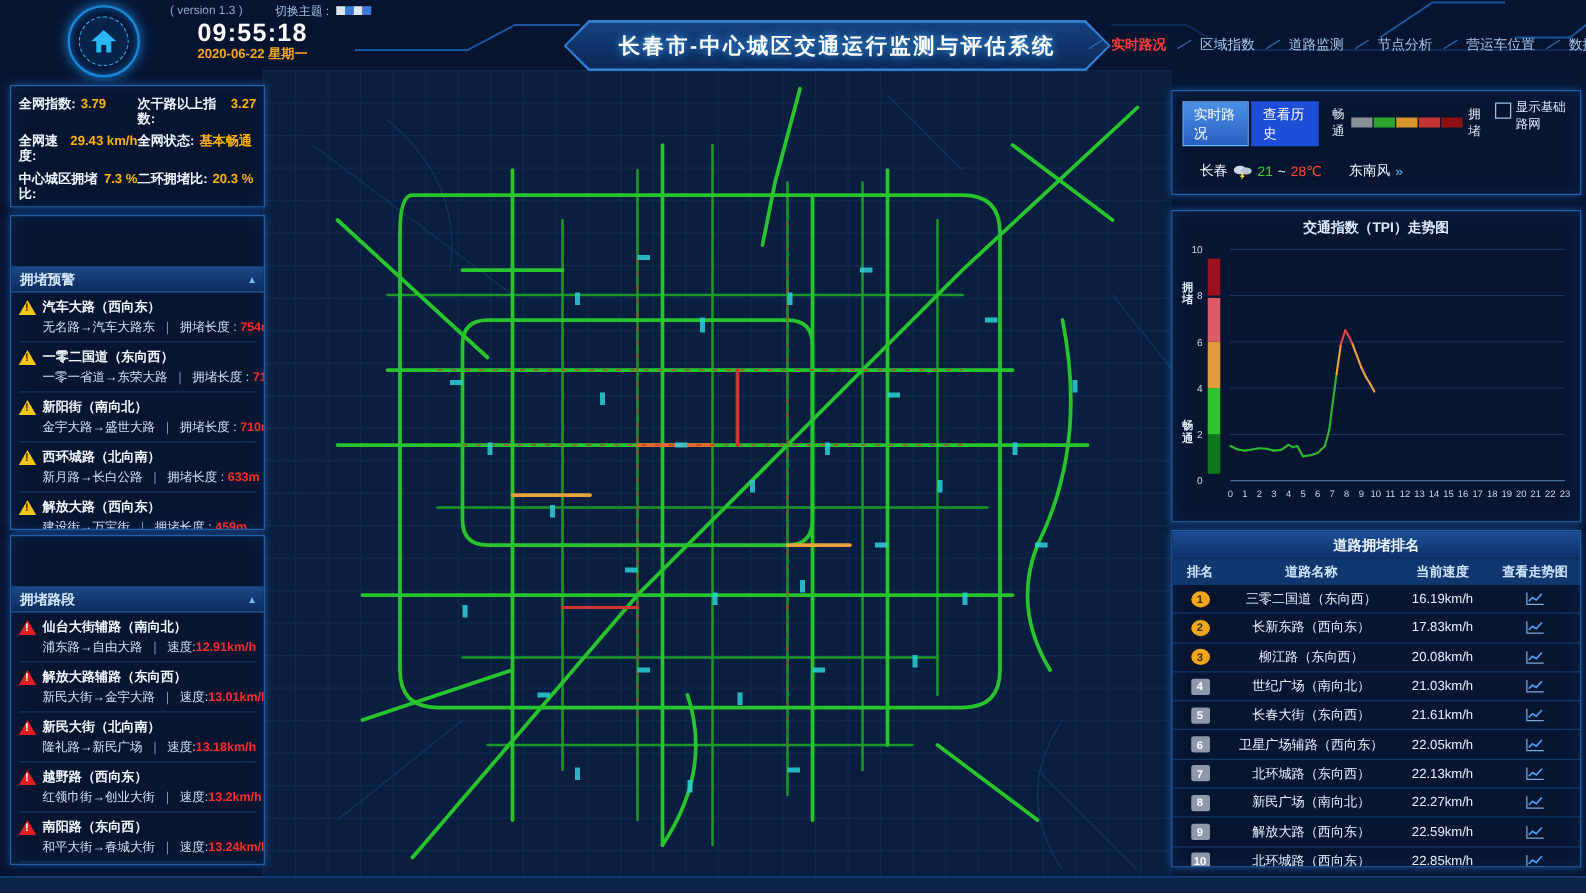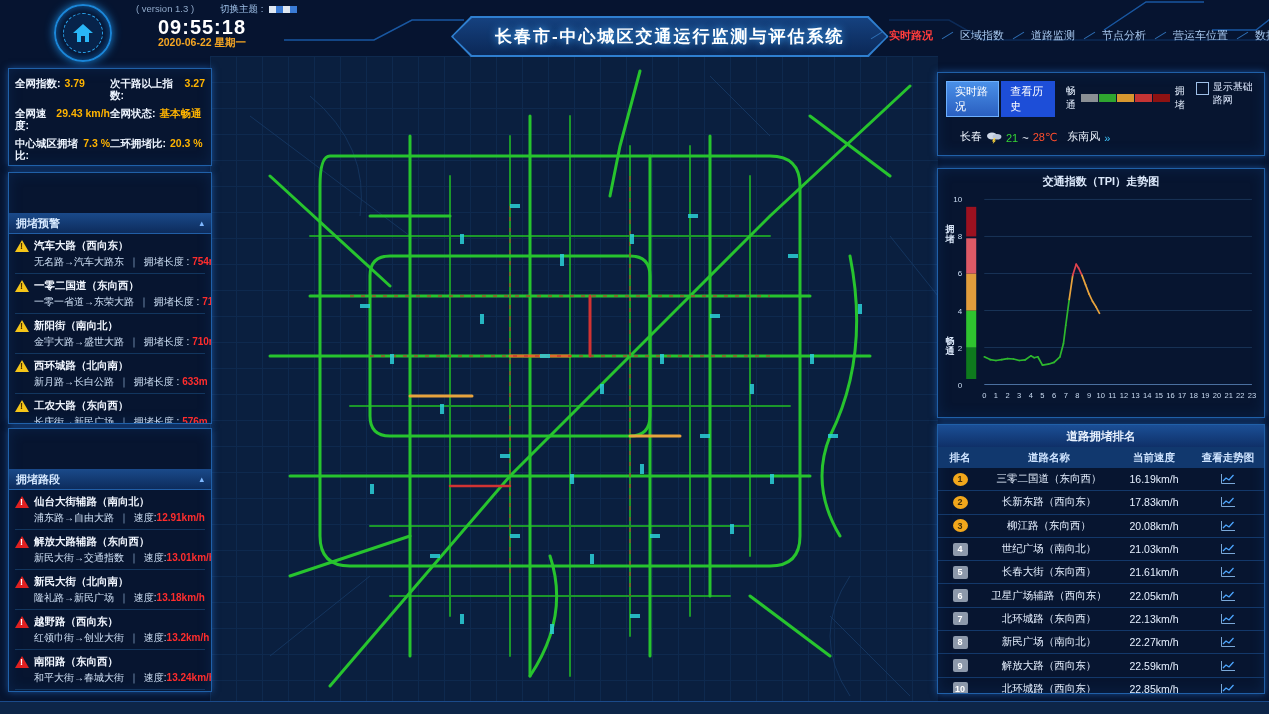--- a/index.html
+++ b/index.html
@@ -323,29 +323,20 @@
         <div class="aitem">
           <div class="aitem-title">
             <span class="tri"></span>
             <span>西环城路（北向南）</span>
           </div>
           <div class="aitem-detail">
             <span>新月路→长白公路</span><span class="sep">｜</span><span>拥堵长度 :</span> <span class="red">633m</span>
           </div>
         </div>
 
-        <div class="aitem">
-          <div class="aitem-title">
-            <span class="tri"></span>
-            <span>工农大路（东向西）</span>
-          </div>
-          <div class="aitem-detail">
-            <span>长庆街→新民广场</span><span class="sep">｜</span><span>拥堵长度 :</span> <span class="red">576m</span>
-          </div>
-        </div>
 
         <div class="aitem">
           <div class="aitem-title">
             <span class="tri"></span>
             <span>解放大路（西向东）</span>
           </div>
           <div class="aitem-detail">
             <span>建设街→万宝街</span><span class="sep">｜</span><span>拥堵长度 :</span> <span class="red">459m</span>
           </div>
         </div>
@@ -370,21 +361,21 @@
             <span>浦东路→自由大路</span><span class="sep">｜</span><span>速度:</span><span class="red">12.91km/h</span>
           </div>
         </div>
 
         <div class="aitem">
           <div class="aitem-title">
             <span class="tri redtri"></span>
             <span>解放大路辅路（东向西）</span>
           </div>
           <div class="aitem-detail">
-            <span>新民大街→交通指数</span><span class="sep">｜</span><span>速度:</span><span class="red">13.01km/h</span>
+            <span>新民大街→金宇大路</span><span class="sep">｜</span><span>速度:</span><span class="red">13.01km/h</span>
           </div>
         </div>
 
         <div class="aitem">
           <div class="aitem-title">
             <span class="tri redtri"></span>
             <span>新民大街（北向南）</span>
           </div>
           <div class="aitem-detail">
             <span>隆礼路→新民广场</span><span class="sep">｜</span><span>速度:</span><span class="red">13.18km/h</span>
@@ -440,21 +431,21 @@
     <div class="weather">
       <span>长春</span>
       <svg width="16" height="13" viewBox="0 0 16 13">
         <ellipse cx="6" cy="5" rx="5" ry="3.4" fill="#cfd9e8"></ellipse>
         <ellipse cx="11" cy="5.8" rx="4.4" ry="2.8" fill="#b9c6da"></ellipse>
         <polygon points="8,7 6,10.5 7.6,10.5 6.6,13 10,9.6 8.4,9.6 9.6,7" fill="#ffd83d"></polygon>
       </svg>
       <span class="w-green">21</span>
       <span>~</span>
       <span class="w-red">28℃</span>
-      <span style="margin-left:6px;">东南风</span>
+      <span style="margin-left:18px;">东南风</span>
       <span class="w-more">»</span>
     </div>
   </div>
 
   <div class="panel" style="left:937px;top:168px;width:326px;height:248px;">
     <svg id="tpi-svg" viewBox="0 0 324 246">
         <text x="162" y="16" fill="#dce9fb" font-size="11" font-weight="bold" text-anchor="middle">交通指数（TPI）走势图</text>
         <line x1="46" y1="214" x2="312" y2="214" stroke="#4a6f9f" stroke-width="1"></line>
         <text x="24" y="217" fill="#c9daf0" font-size="8" text-anchor="end">0</text>
         <line x1="46" y1="177.2" x2="312" y2="177.2" stroke="#24476f" stroke-width="0.6"></line>

